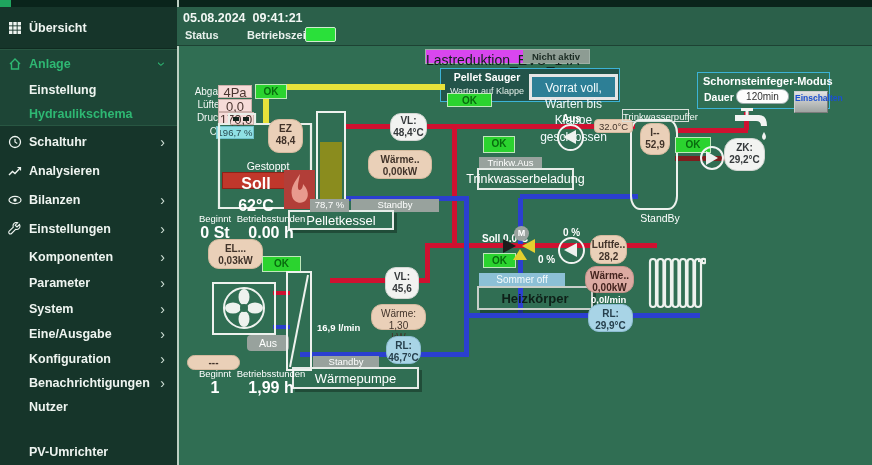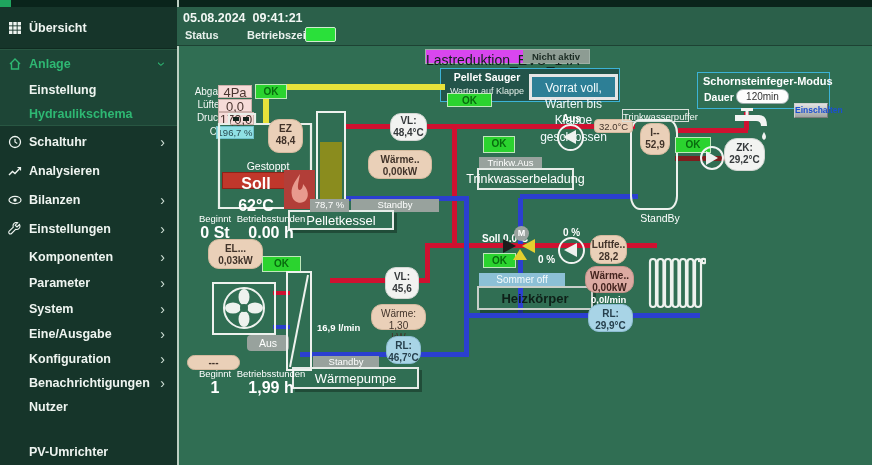--- a/index.html
+++ b/index.html
@@ -233,21 +233,21 @@
       <div>Vorrat voll, Warten bis</div>
       <div>Klappe geschlossen</div>
     </div>
   </div>
   <div class="okbox" style="left:447px;top:93px;width:45px;height:14px;z-index:5">OK</div>
 
   <div class="panel-teal" style="left:697px;top:72px;width:133px;height:37px">
     <div class="abs" style="left:5px;top:2px;color:#fff;font-size:11px;font-weight:700;white-space:nowrap">Schornsteinfeger-Modus</div>
     <div class="abs" style="left:6px;top:18px;color:#fff;font-size:10.5px;font-weight:700">Dauer</div>
     <div id="schorn-input" style="left:38px;top:16px;width:53px;height:15px;line-height:14px">120min</div>
-    <div id="schorn-btn" style="left:96px;top:30px;width:34px;height:15px">Einschalten</div>
+    <div id="schorn-btn" style="left:96px;top:18px;width:34px;height:22px">Einschalten</div>
   </div>
 
   <div class="pipe p-yellow" style="left:263px;top:84px;width:182px;height:6px"></div>
   <div class="pipe p-yellow" style="left:263px;top:84px;width:6px;height:40px"></div>
   <div class="pipe p-red" style="left:345px;top:124px;width:290px;height:5px"></div>
   <div class="pipe p-red" style="left:678px;top:128px;width:70px;height:5px"></div>
   <div class="pipe p-red" style="left:744px;top:112px;width:5px;height:18px"></div>
   <div class="pipe p-darkred" style="left:675px;top:156px;width:58px;height:5px"></div>
   <div class="pipe p-red" style="left:452px;top:127px;width:5px;height:118px"></div>
   <div class="pipe p-red" style="left:425px;top:243px;width:232px;height:5px"></div>

